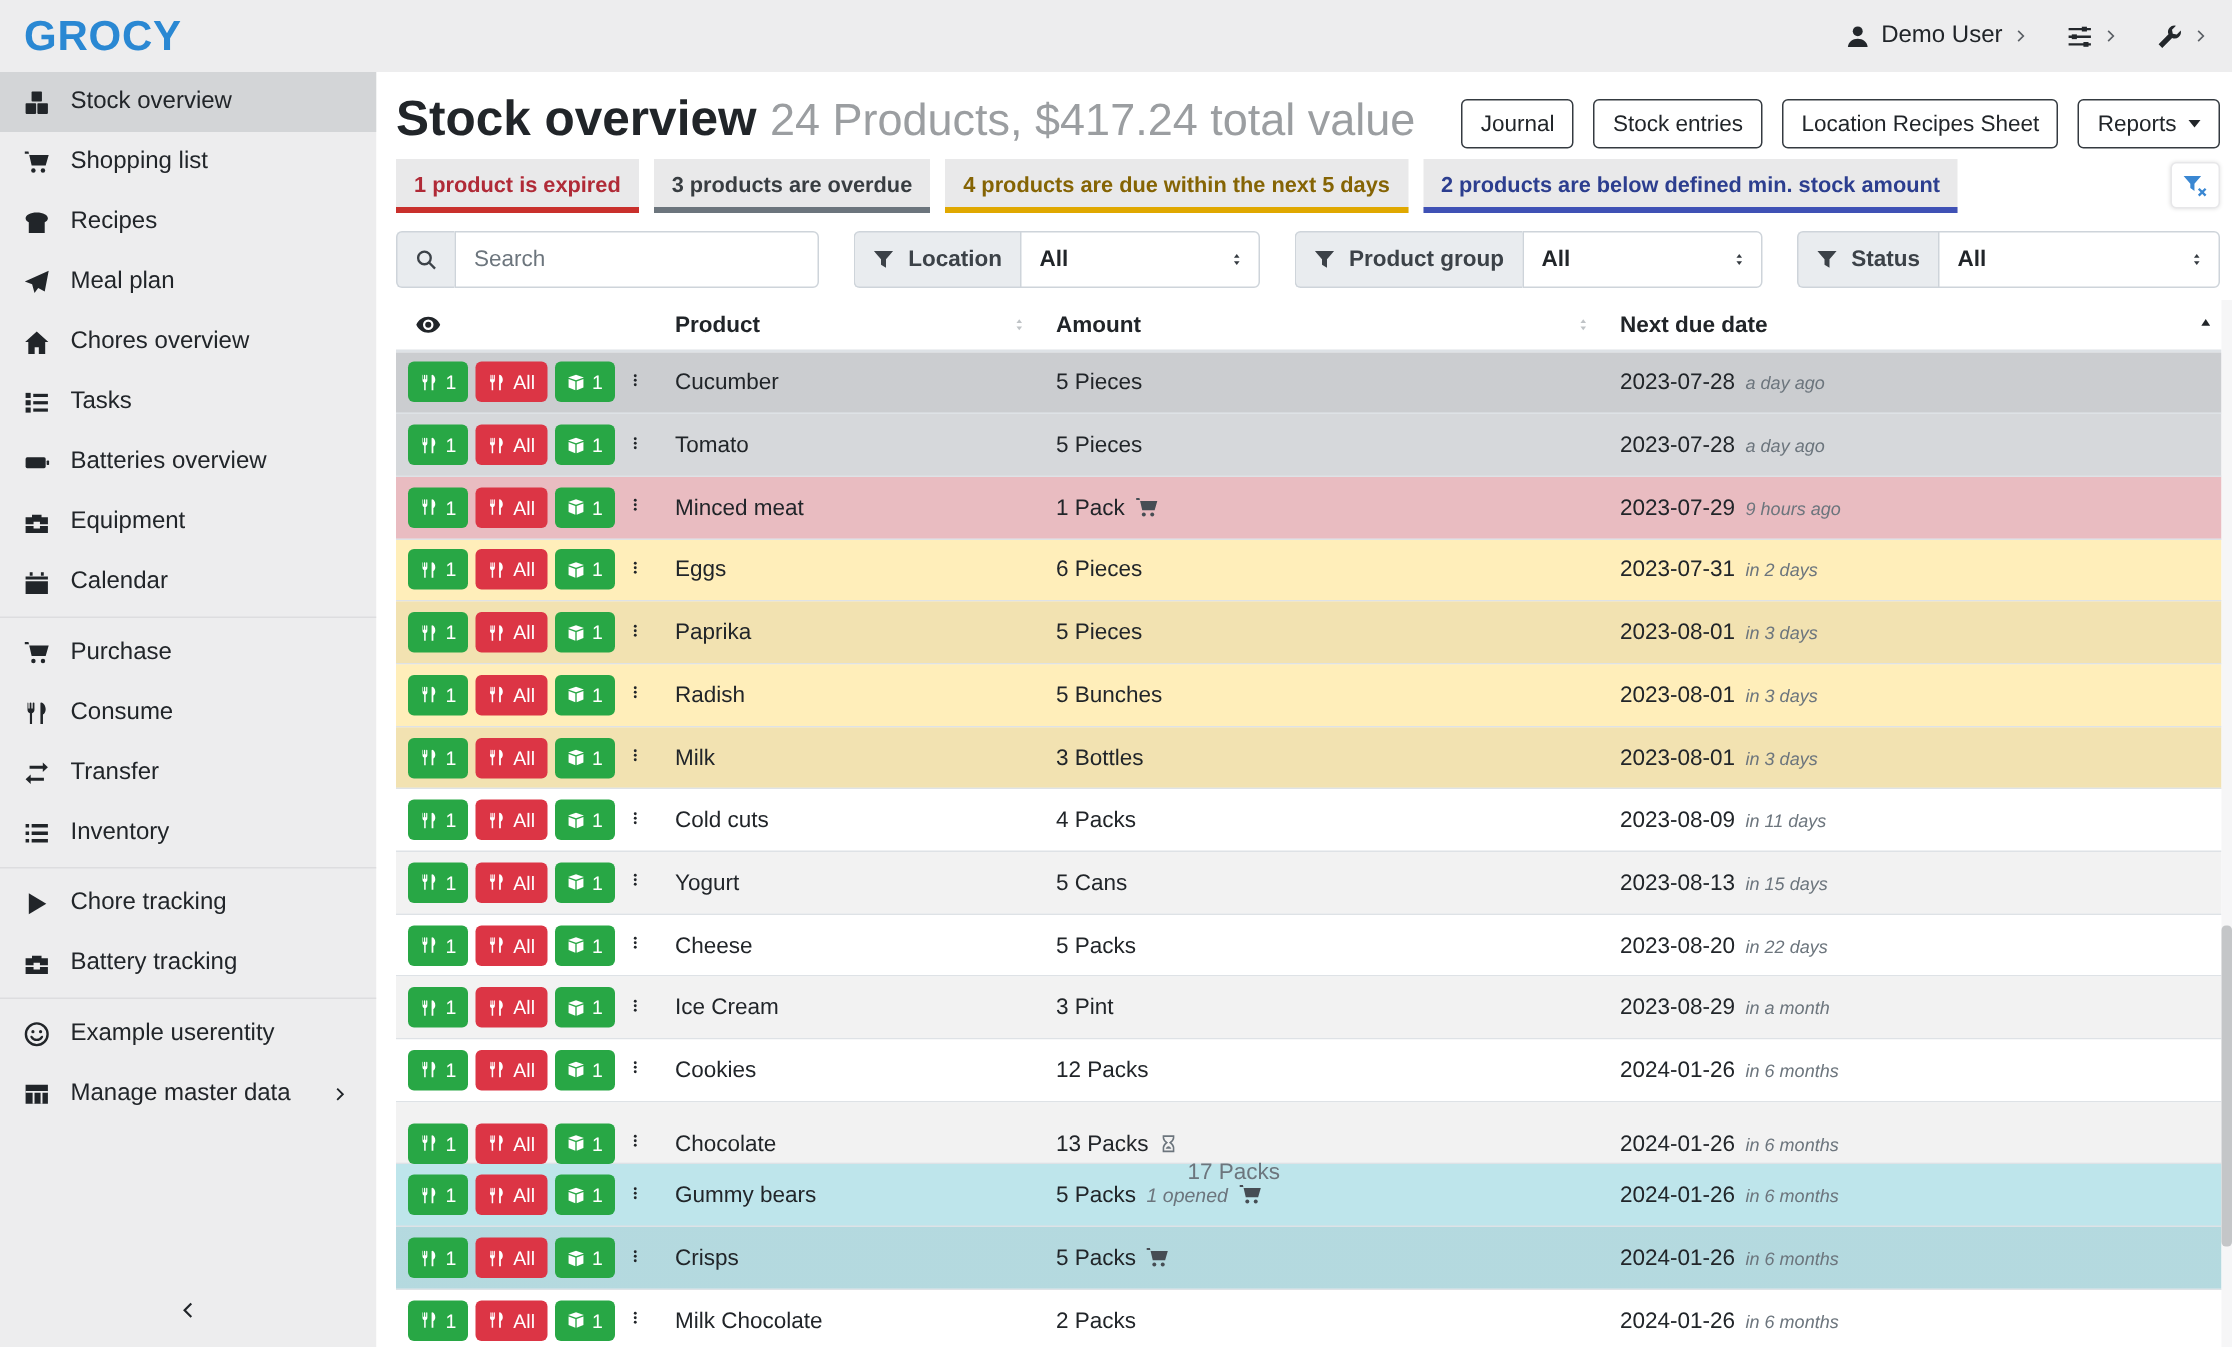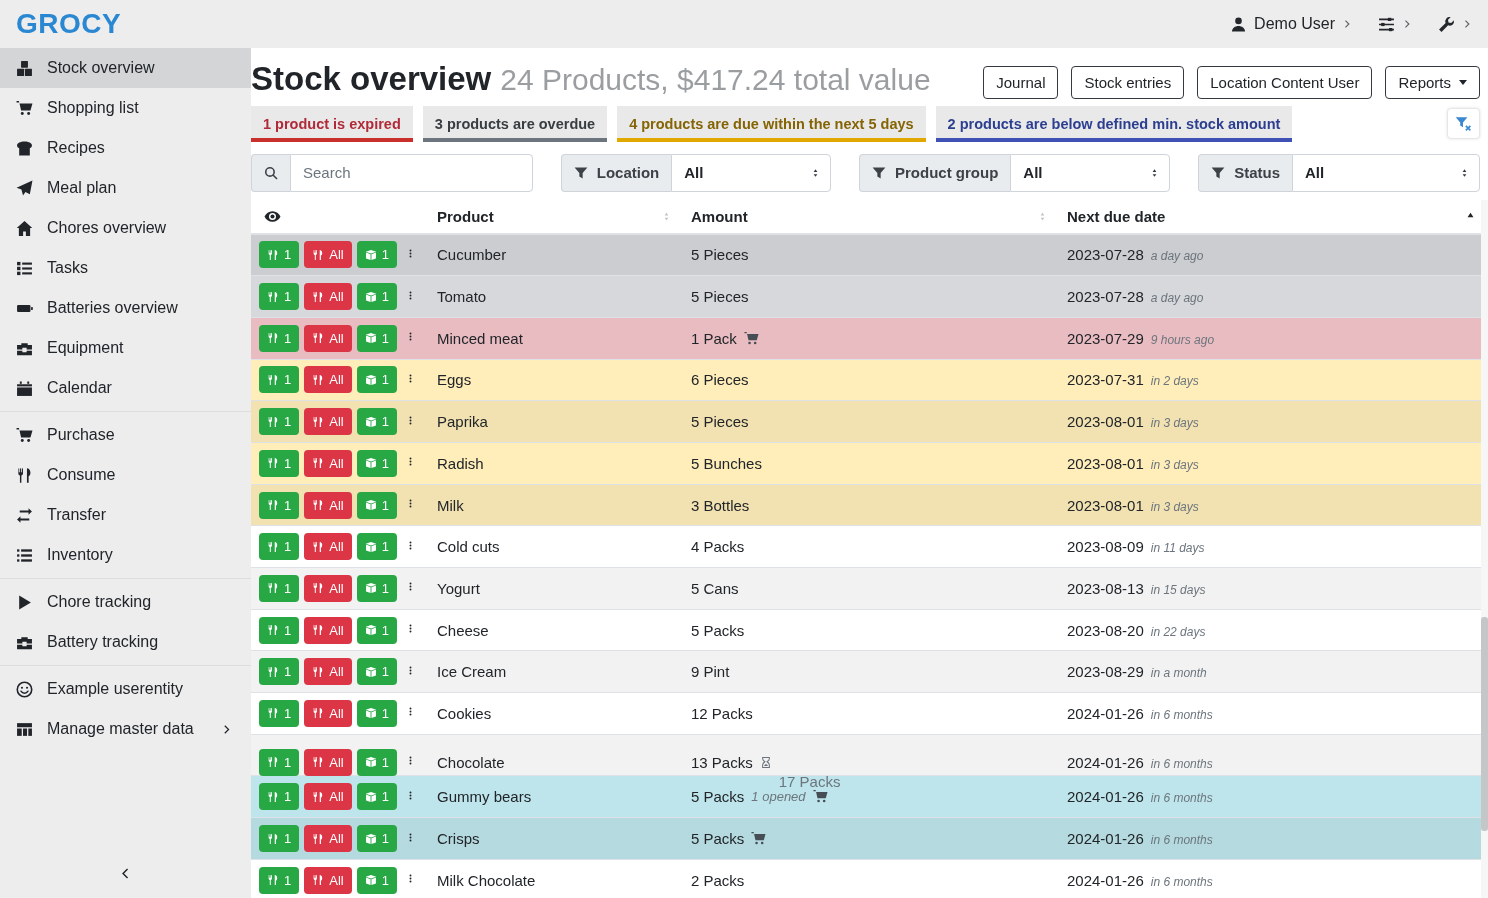--- a/index.html
+++ b/index.html
@@ -23,21 +23,21 @@
   .sidebar { position:absolute; left:0; top:48px; width:251px; bottom:0; background:#ededee; }
   .sidebar-item { display:flex; align-items:center; gap:13px; height:40px; padding:0 15px; font-size:16px; cursor:pointer; }
   .sidebar-item.active { background:#d3d5d7; }
   .sidebar-item .icon { width:19px; color:#212529; } .sidebar-item .icon svg { width:17px; height:17px; }
   .sidebar-item .chev { margin-left:auto; color:#212529; } .sidebar-item .chev svg { width:11px; height:11px; }
   .sidebar-divider { height:1px; background:#dddddf; margin:3px 0; }
   .collapse-btn { position:absolute; bottom:6px; left:0; width:100%; height:38px; display:flex; align-items:center; justify-content:center; cursor:pointer; color:#212529; }
   .collapse-btn svg { width:13px; height:15px; }
 
   
-  .main { position:absolute; left:251px; top:48px; right:0; bottom:0; background:#fff; padding-left:0; overflow:hidden; }
+  .main { position:absolute; left:251px; top:48px; right:0; bottom:0; background:#fff; padding-left:13px; overflow:hidden; }
 
   .header-row { display:flex; align-items:flex-start; justify-content:space-between; padding:9px 8px 0 0; }
   .page-title { font-size:33px; font-weight:600; line-height:1.35; white-space:nowrap; }
   .page-subtitle { font-size:30px; font-weight:400; color:#9b9ea1; margin-left:9px; }
   .header-buttons { display:flex; gap:13px; margin-top:9px; }
   .btn-outline-dark { border:1px solid #343a40; background:#fff; color:#212529; font-size:15px;
                       padding:7px 12px; border-radius:4px; display:inline-flex; align-items:center; white-space:nowrap; }
   .caret-down { width:0; height:0; border-left:4.5px solid transparent; border-right:4.5px solid transparent;
                 border-top:5px solid #212529; margin-left:8px; }
 
@@ -347,21 +347,21 @@
   <div class="header-row">
     <h1 class="page-title"><span>Stock overview</span><span class="page-subtitle">24 Products, $417.24 total value</span></h1>
     <div class="header-buttons">
       <button class="btn-outline-dark">
           <span>Journal</span>
         </button>
       <button class="btn-outline-dark">
           <span>Stock entries</span>
         </button>
       <button class="btn-outline-dark">
-          <span>Location Content User</span>
+          <span>Location Recipes Sheet</span>
         </button>
       <button class="btn-outline-dark">
           <span>Reports</span>
           <span class="caret-down"></span>
         </button>
     </div>
   </div>
 
   <div class="banners-row">
     <div class="banner b-expired">1 product is expired</div>
@@ -997,21 +997,21 @@
             <button class="dots-btn"><span class="icon ">
                 <svg viewBox="0 0 16 16" fill="currentColor" xmlns="http://www.w3.org/2000/svg">
                   <circle cx="8" cy="2.6" r="1.7"></circle>
                   <circle cx="8" cy="8" r="1.7"></circle>
                   <circle cx="8" cy="13.4" r="1.7"></circle>
                 </svg>
               </span></button>
           </div>
           <div class="product-cell">Ice Cream</div>
           <div class="amount-cell">
-            <span>9 Pint</span>
+            <span>3 Pint</span>
           </div>
           <div class="due-cell">
             <span>2023-08-29</span>
             <span class="due-note">in a month</span>
           </div>
         </div>
         <div class="t-row status-none">
           <div class="actions-cell">
             <button class="row-btn green">
               <span class="icon ">

